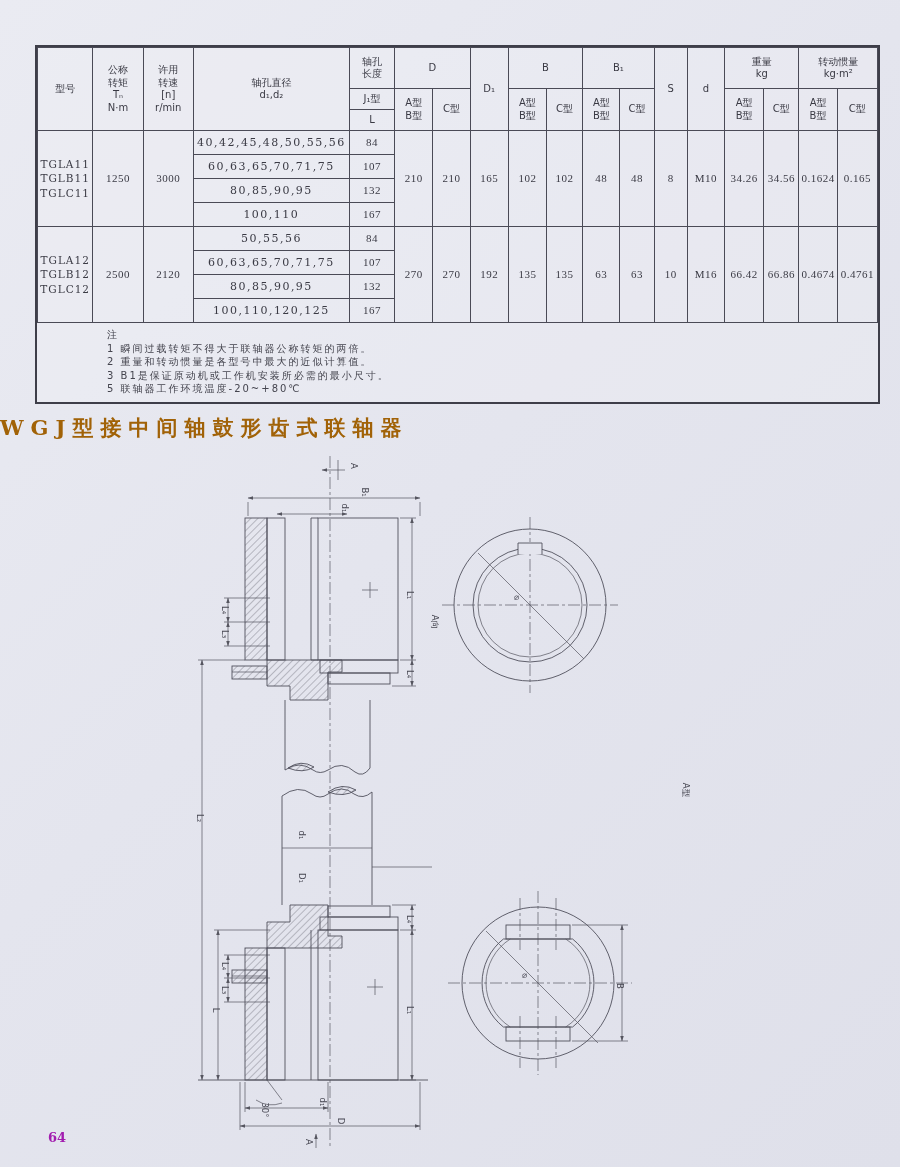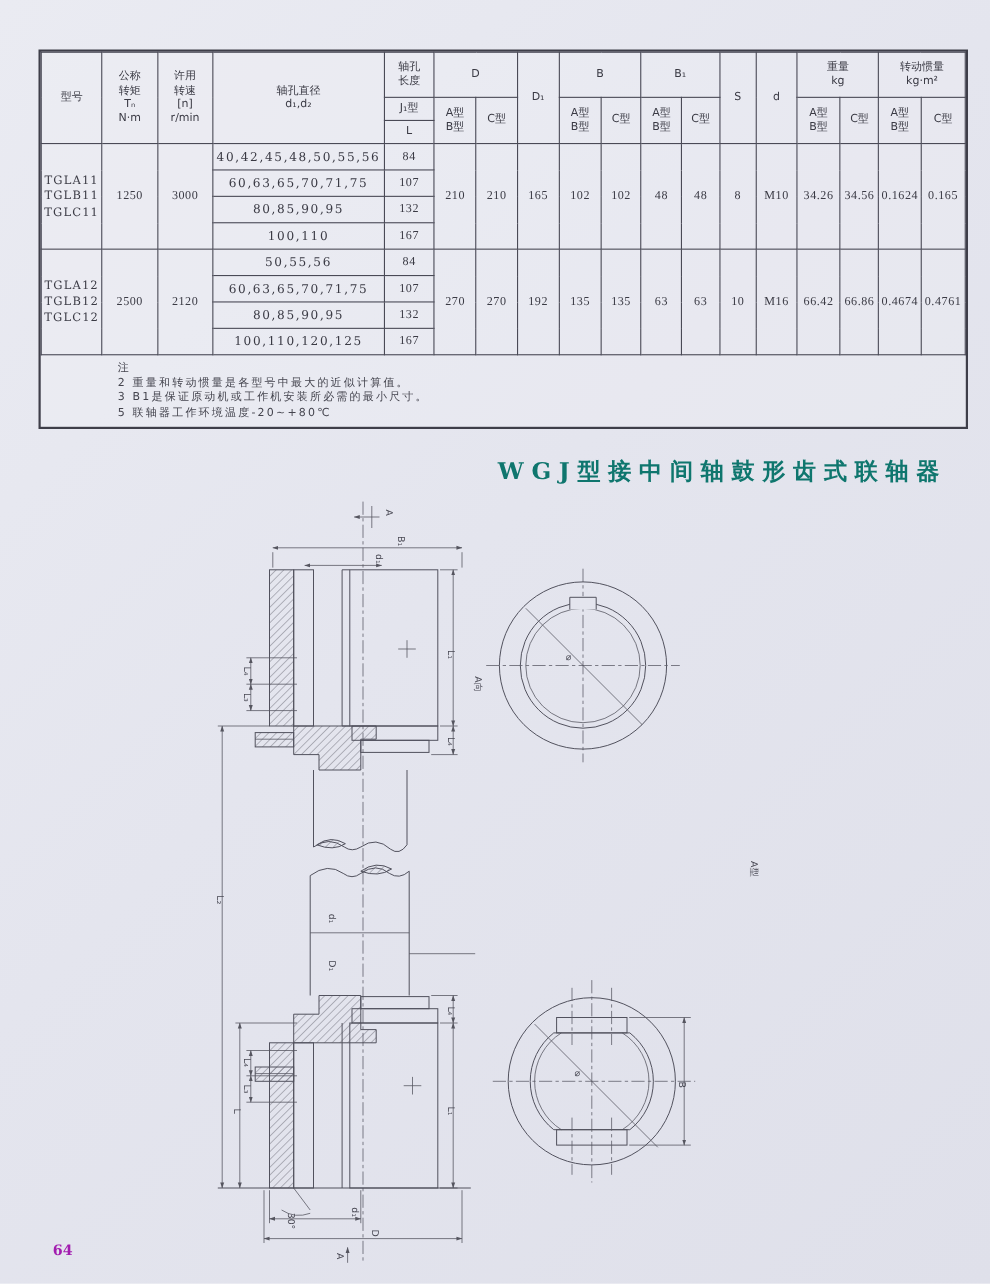--- a/index.html
+++ b/index.html
@@ -31,22 +31,22 @@
   .brow td{height:23px;margin-top:32px;}
   
   .notes{
     padding:5px 10px 6px 70px;
     font-family:"DejaVu Sans","Liberation Sans",sans-serif;
     font-size:10px;letter-spacing:2px;line-height:1.35;color:#44444e;
   }
   .notes div{white-space:nowrap;}
   
   .title{
-    position:absolute;top:414px;left:16px;width:845px;text-align:right;
-    font-size:21px;font-weight:bold;letter-spacing:7px;color:#0f766e;
+    position:absolute;top:414px;left:0;width:845px;text-align:left;
+    font-size:21px;font-weight:bold;letter-spacing:7px;color:#a16207;
   }
   
   #drawing{position:absolute;left:170px;top:450px;width:560px;height:700px;}
   svg{display:block;}
   svg text{
     font-family:"DejaVu Sans","Liberation Sans",sans-serif;
     font-size:8.5px;fill:#474752;
   }
   .ln{stroke:#50505c;stroke-width:0.9;fill:none;}
   .thin{stroke:#55555f;stroke-width:0.7;fill:none;}
@@ -197,20 +197,21 @@
     </tr>
     <tr class="brow">
       <td class="bores">100,110,120,125</td>
       <td class="num">167</td>
     </tr>
   </tbody>
     </table>
 
   <div class="notes">
     <div>注</div>
+    <div>1 瞬间过载转矩不得大于联轴器公称转矩的两倍。</div>
     <div>2 重量和转动惯量是各型号中最大的近似计算值。</div>
     <div>3 B1是保证原动机或工作机安装所必需的最小尺寸。</div>
     <div>5 联轴器工作环境温度-20~+80℃</div>
   </div>
 </div>
 
 <div class="title">WGJ型接中间轴鼓形齿式联轴器</div>
 
 <div id="drawing">
 <svg width="560" height="700" viewBox="0 0 560 700">

